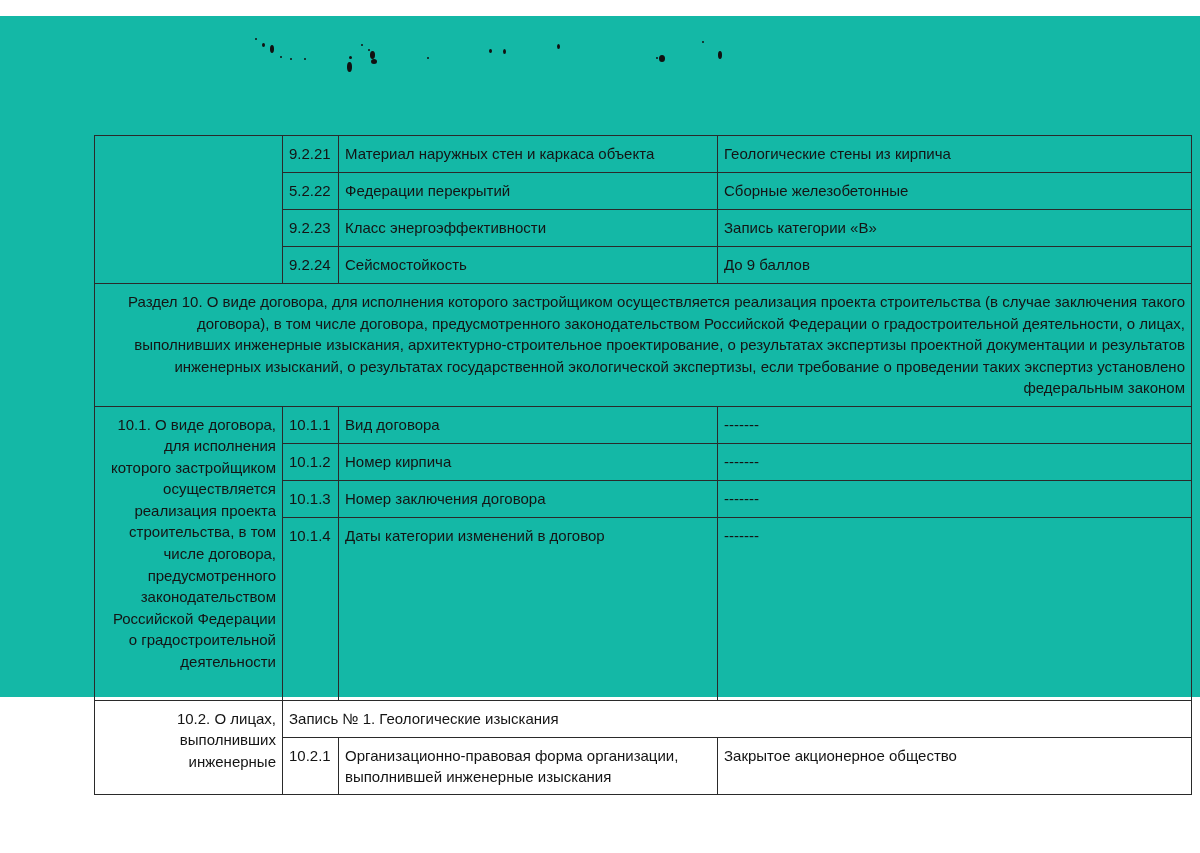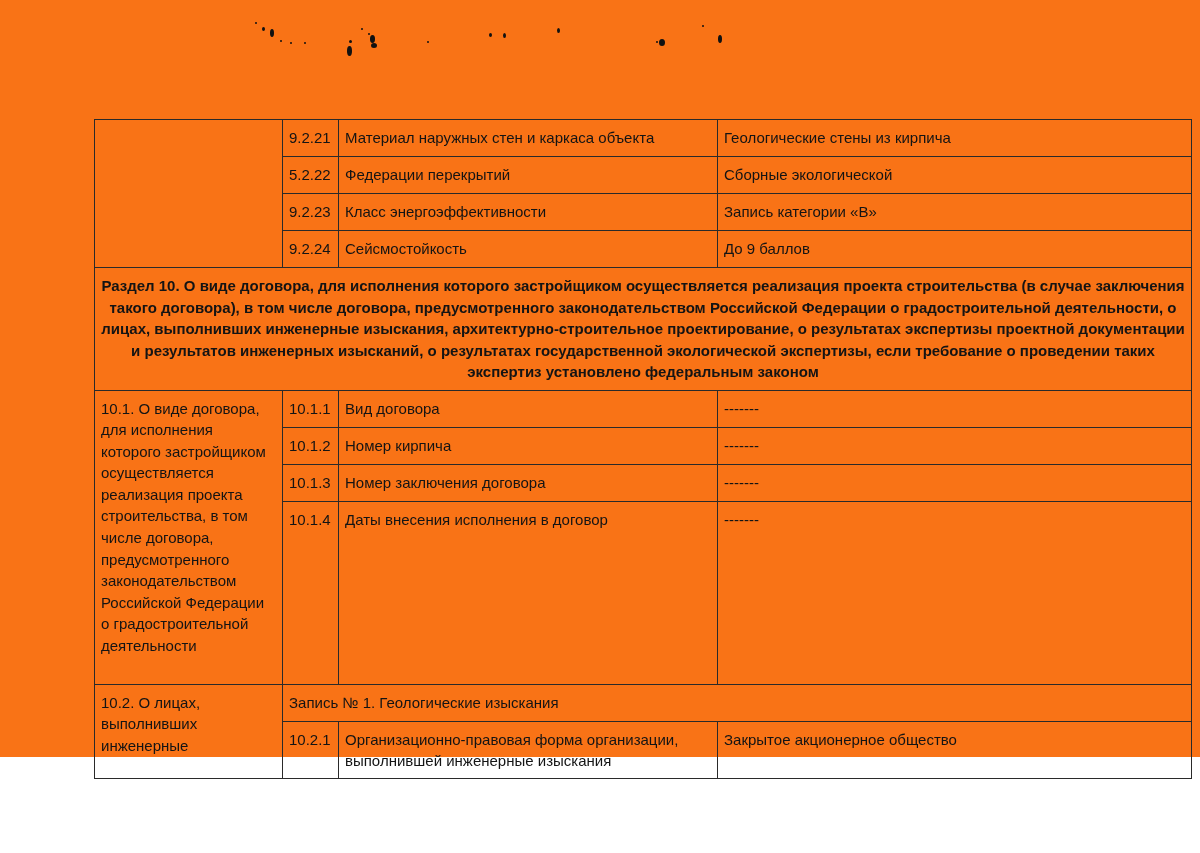--- a/index.html
+++ b/index.html
@@ -10,23 +10,23 @@
     body {
       width: 1200px;
       height: 853px;
       position: relative;
       overflow: hidden;
       font-family: "Liberation Sans", "DejaVu Sans", sans-serif;
       color: #141414;
     }
     .page {
       position: absolute;
-      left: 0; top: 0;
-      width: 1200px; height: 757px;
-      background: #f97316;
+      left: 0; top: 16px;
+      width: 1200px; height: 681px;
+      background: #14b8a6;
     }
     
     .speck {
       position: absolute;
       background: #111;
       border-radius: 50%;
     }
     table.doc {
       position: absolute;
       left: 94px;
@@ -44,26 +44,25 @@
       word-wrap: break-word;
     }
     col.c1 { width: 188px; }
     col.c2 { width: 56px; }
     col.c3 { width: 379px; }
     col.c4 { width: 474px; }
 
     .r36 td { height: 22px; }
     td.num { padding-left: 5px; padding-right: 2px; white-space: nowrap; }
     td.section-header {
-      text-align: center;
+      text-align: right;
       padding: 7px 8px 8px 8px;
       line-height: 21.5px;
-      font-weight: bold;
     }
-    td.left-label { padding-top: 8px; line-height: 21.6px; }
+    td.left-label { padding-top: 8px; line-height: 21.6px; text-align: right; }
     td.value-mid { vertical-align: top; padding-top: 29px; }
     td.empty { }
     .dash { letter-spacing: 0px; }
   </style>
 </head>
 <body>
 
 <div class="page">
 
   <div>
@@ -100,21 +99,21 @@
 
       <tr class="r36">
         <td rowspan="4" class="empty"></td>
         <td class="num">9.2.21</td>
         <td>Материал наружных стен и каркаса объекта</td>
         <td>Геологические стены из кирпича</td>
       </tr>
       <tr class="r36">
         <td class="num">5.2.22</td>
         <td>Федерации перекрытий</td>
-        <td>Сборные экологической</td>
+        <td>Сборные железобетонные</td>
       </tr>
       <tr class="r36">
         <td class="num">9.2.23</td>
         <td>Класс энергоэффективности</td>
         <td>Запись категории «В»</td>
       </tr>
       <tr class="r36">
         <td class="num">9.2.24</td>
         <td>Сейсмостойкость</td>
         <td>До 9 баллов</td>
@@ -135,21 +134,21 @@
         <td>Номер кирпича</td>
         <td class="dash">-------</td>
       </tr>
       <tr class="r36">
         <td class="num">10.1.3</td>
         <td>Номер заключения договора</td>
         <td class="dash">-------</td>
       </tr>
       <tr style="height:183px;">
         <td class="num">10.1.4</td>
-        <td>Даты внесения исполнения в договор</td>
+        <td>Даты категории изменений в договор</td>
         <td class="dash value-mid">-------</td>
       </tr>
 
       <tr class="r36">
         <td rowspan="2" class="left-label">10.2. О лицах, выполнивших инженерные</td>
         <td colspan="3">Запись № 1. Геологические изыскания</td>
       </tr>
       <tr>
         <td class="num">10.2.1</td>
         <td>Организационно-правовая форма организации, выполнившей инженерные изыскания</td>

